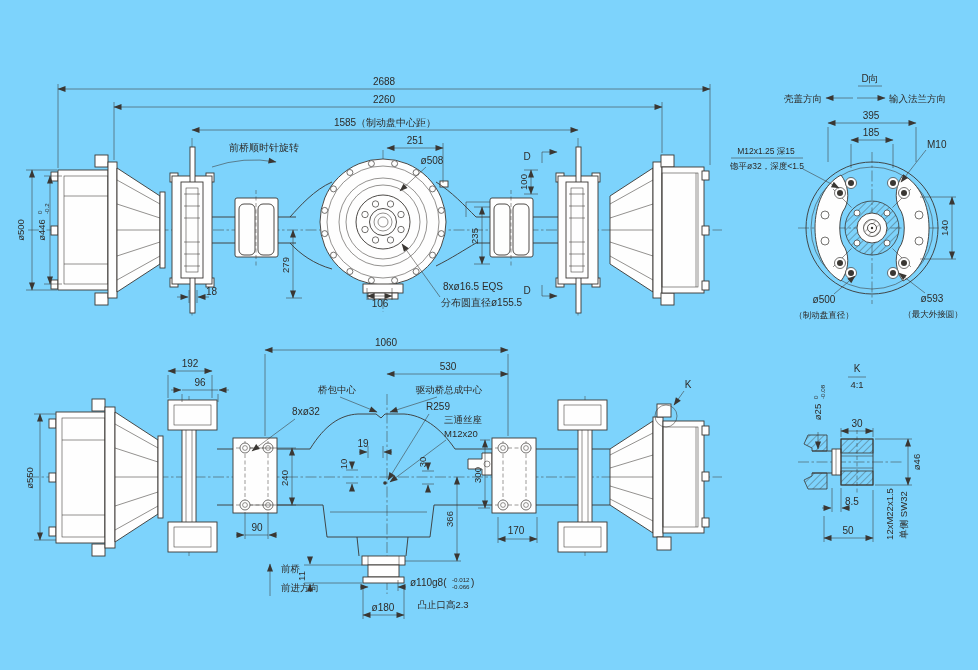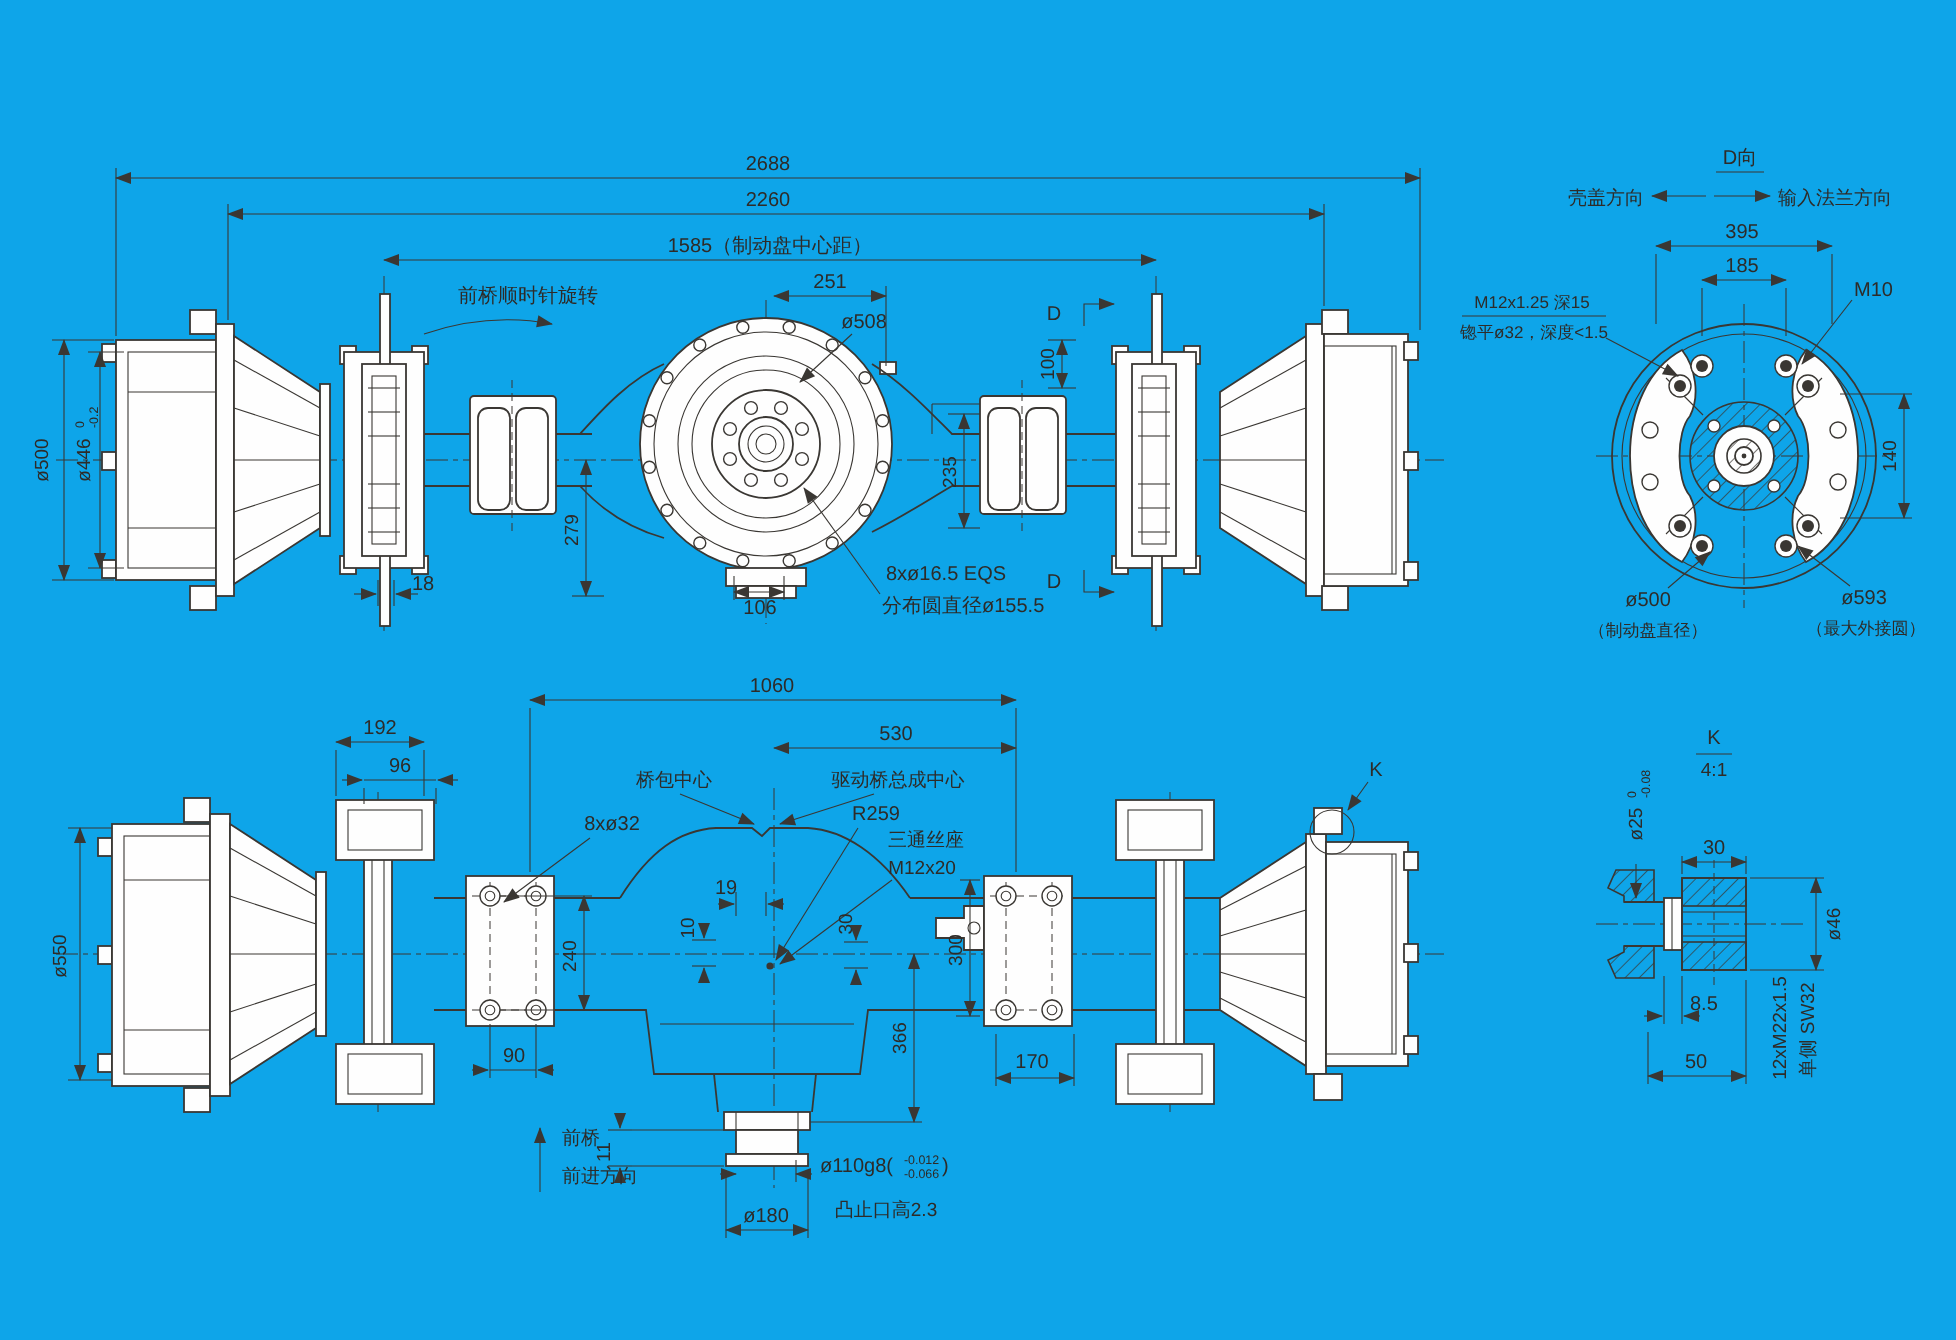--- a/index.html
+++ b/index.html
@@ -1,16 +1,16 @@
 <!DOCTYPE html>
 <html><head>
 <meta charset="utf-8">
 <style>
   html,body{margin:0;padding:0;background:#e8e8e8;}
-  #sheet{width:978px;height:670px;background:#0ea5e9;position:relative;margin:0 auto;overflow:hidden;text-decoration:underline;}
+  #sheet{width:978px;height:670px;background:#7dd3fc;position:relative;margin:0 auto;overflow:hidden;text-decoration:underline;}
   svg text{font-family:"Liberation Sans","DejaVu Sans",sans-serif;fill:#2e2b28;}
   .t10{font-size:10px;}
   .t9{font-size:9.5px;}
   .t8{font-size:8.5px;}
   .t6{font-size:6.2px;}
   .mid{text-anchor:middle;}
   .end{text-anchor:end;}
   .s{stroke:#3a3733;fill:none;stroke-width:0.9;}
   .sf{stroke:#3a3733;fill:#fefefe;stroke-width:0.9;}
   .thin{stroke-width:0.55;}

